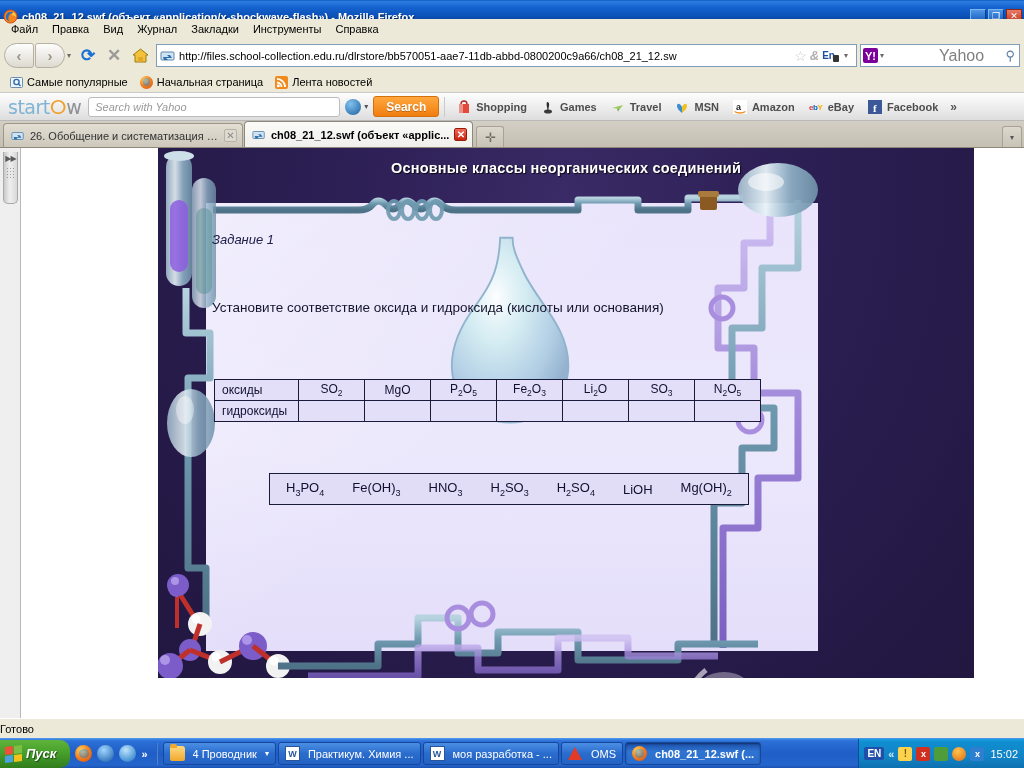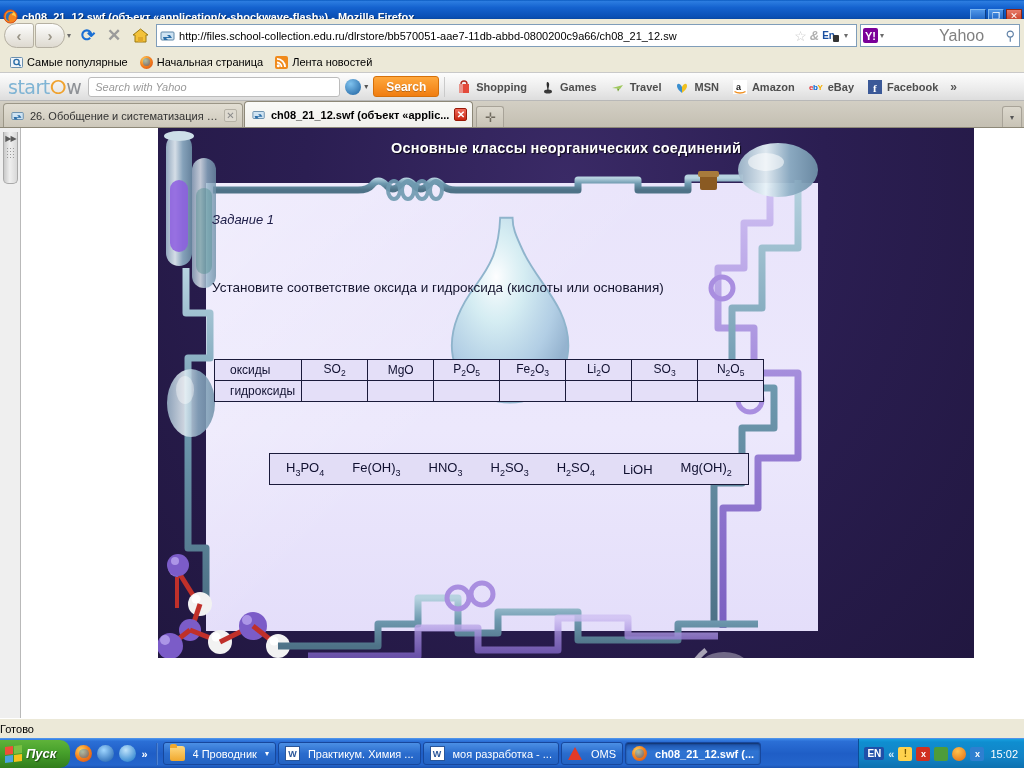--- a/index.html
+++ b/index.html
@@ -244,21 +244,21 @@
   .tbl {
     position: absolute; left: 56px; top: 231px; z-index: 22;
     border-collapse: collapse;
     background: #e4dff8;
   }
   .tbl td {
     border: 1px solid #1a1a3a;
     height: 21px; text-align: center; font-size: 12px; color: #101030;
     padding: 0 6px; white-space: nowrap;
   }
-  .tbl td.rowhead { text-align: left; padding-left: 15px; min-width: 84px; }
+  .tbl td.rowhead { text-align: left; padding-left: 7px; min-width: 84px; }
   .tbl td.cellblank { min-width: 66px; }
   .tbl sub { font-size: 8.5px; }
 
   .formulas {
     position: absolute; left: 111px; top: 325px; z-index: 22;
     border: 1px solid #1a1a3a;
     background: #e2ddf6;
     height: 32px;
     display: flex; align-items: center; gap: 28px;
     padding: 0 16px;
@@ -370,20 +370,29 @@
       </svg>
     </span>
     <span class="title-text">ch08_21_12.swf (объект «application/x-shockwave-flash») - Mozilla Firefox</span>
     <span class="winbtns">
       <span class="winbtn">_</span>
       <span class="winbtn">❐</span>
       <span class="winbtn close">✕</span>
     </span>
   </div>
 
+  <div class="menubar">
+    <span class="menuitem">Файл</span>
+    <span class="menuitem">Правка</span>
+    <span class="menuitem">Вид</span>
+    <span class="menuitem">Журнал</span>
+    <span class="menuitem">Закладки</span>
+    <span class="menuitem">Инструменты</span>
+    <span class="menuitem">Справка</span>
+  </div>
 
   <div class="navbar">
     <span class="backfwd">
       <span class="arrowbtn">‹</span>
       <span class="arrowbtn fwd">›</span>
     </span>
     <span class="dropcaret">▾</span>
     <span class="navbtn reload">⟳</span>
     <span class="navbtn stopx">✕</span>
     <span class="navbtn">

